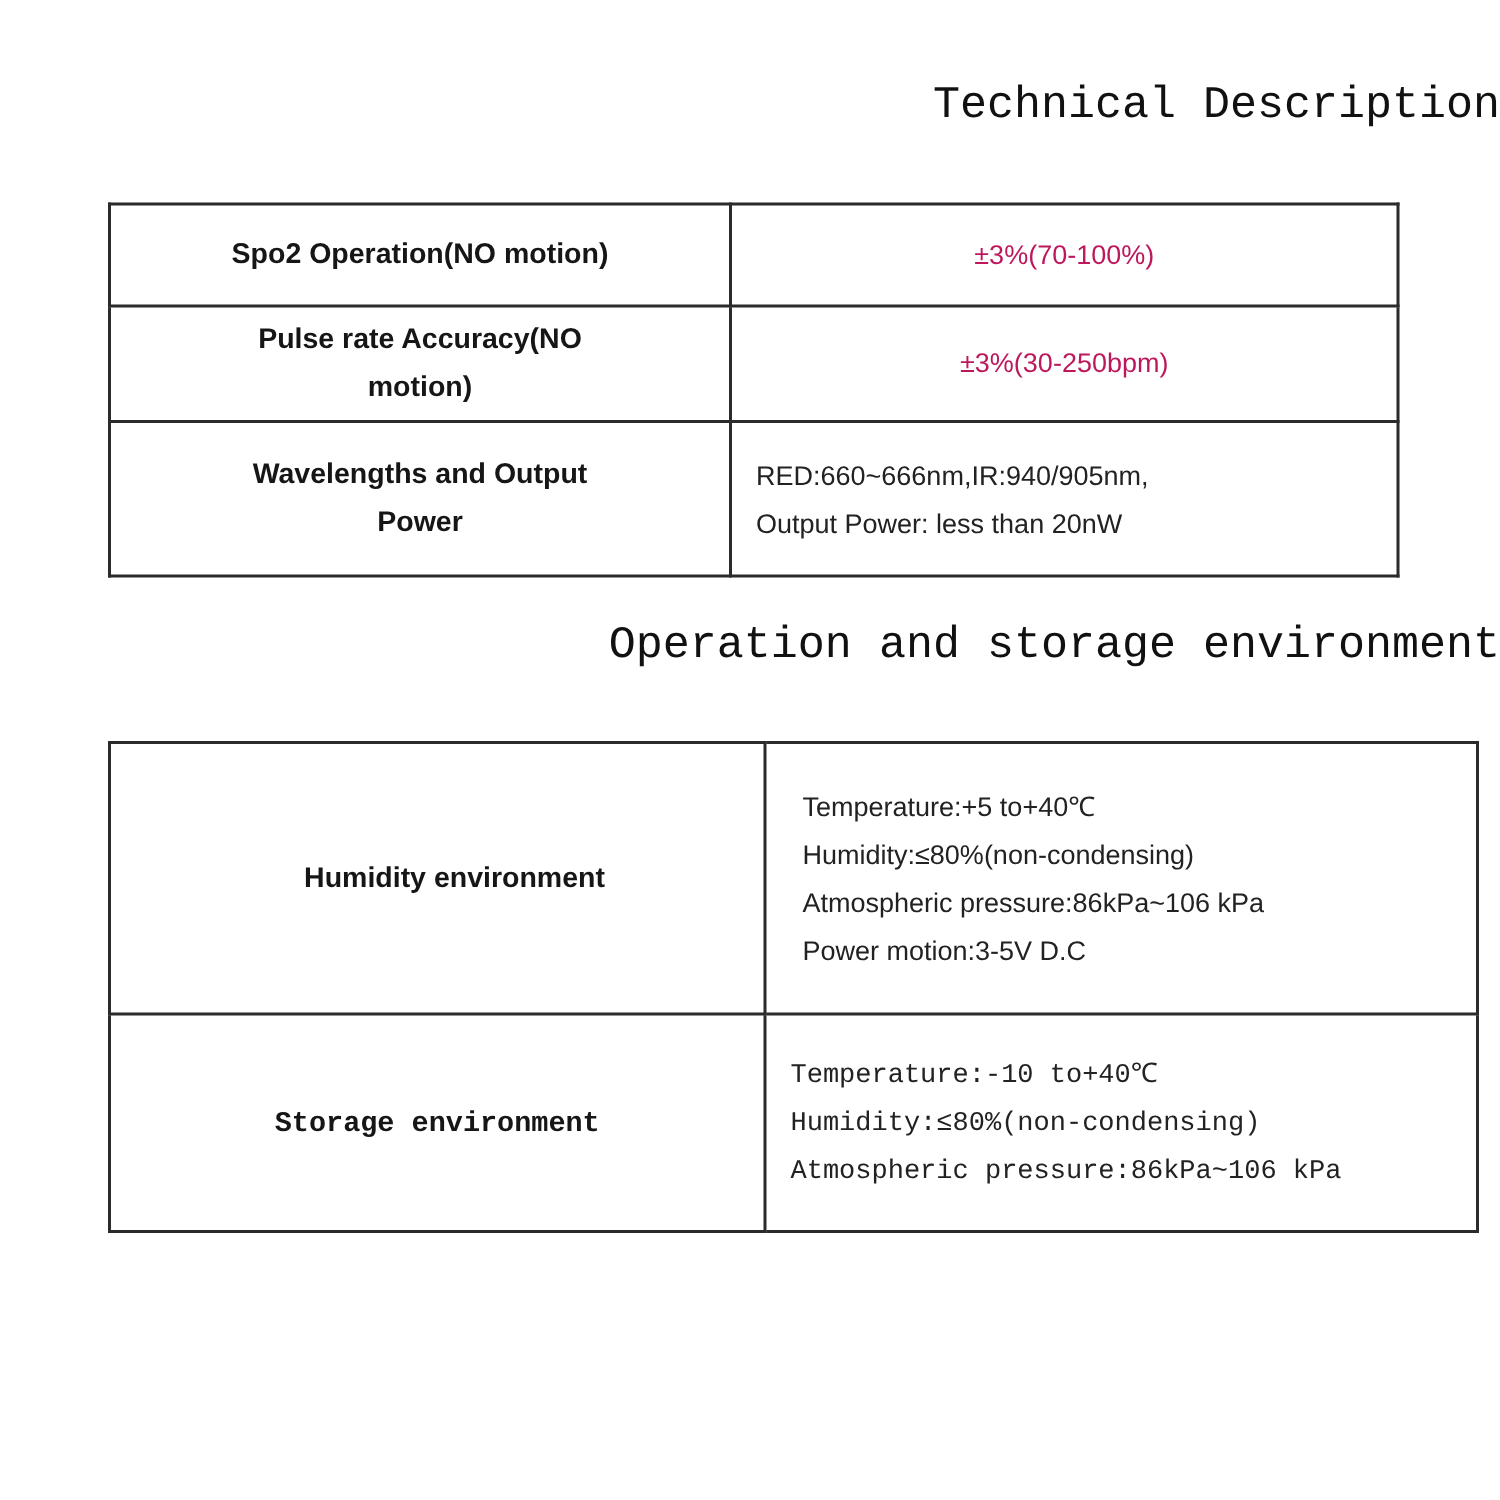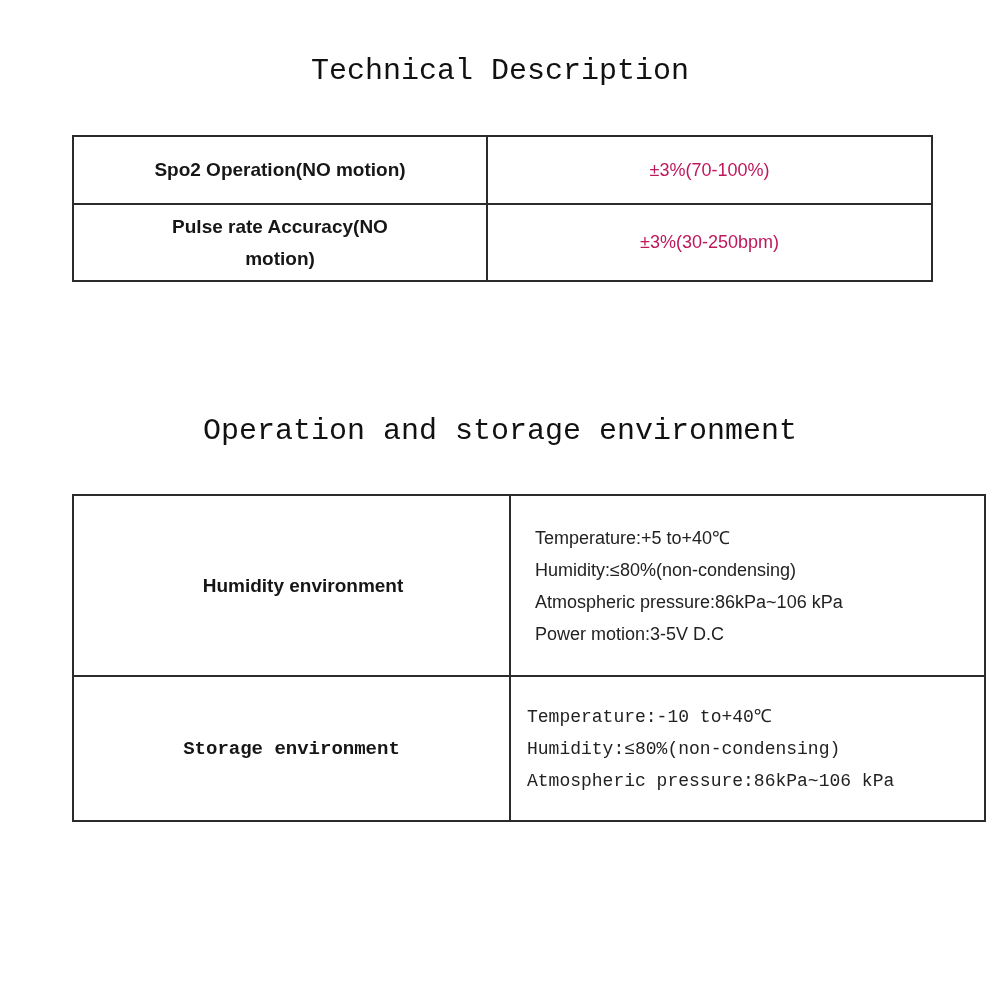--- a/index.html
+++ b/index.html
@@ -13,21 +13,21 @@
     height: 1000px;
     background: #ffffff;
     font-family: "Liberation Sans", sans-serif;
     color: #1f1f1f;
     overflow: hidden;
   }
   .section-title {
     position: absolute;
     left: 0;
     width: 100%;
-    text-align: center;
+    text-align: right;
     font-family: "Liberation Mono", monospace;
     font-weight: normal;
     font-size: 30px;
     color: #111111;
     margin: 0;
     white-space: nowrap;
   }
   .title-1 { top: 54px; }
   .title-2 { top: 414px; }
 
@@ -96,20 +96,29 @@
           <span class="label-inner">Spo2 Operation(NO motion)</span>
         </td>
         <td class="col-value value-center">±3%(70-100%)</td>
       </tr>
       <tr class="t1-r2">
         <td class="col-label">
           <span class="label-inner">Pulse rate Accuracy(NO motion)</span>
         </td>
         <td class="col-value value-center">±3%(30-250bpm)</td>
       </tr>
+      <tr class="t1-r3">
+        <td class="col-label">
+          <span class="label-inner">Wavelengths and Output Power</span>
+        </td>
+        <td class="col-value value-left">
+          <div>RED:660~666nm,IR:940/905nm,</div>
+          <div>Output Power: less than 20nW</div>
+        </td>
+      </tr>
     </tbody>
   </table>
 
   <h1 class="section-title title-2">Operation and storage environment</h1>
 
   <table class="spec table-2">
     <tbody>
       <tr class="t2-r1">
         <td class="col-label">
           <span class="label-inner">Humidity environment</span>

